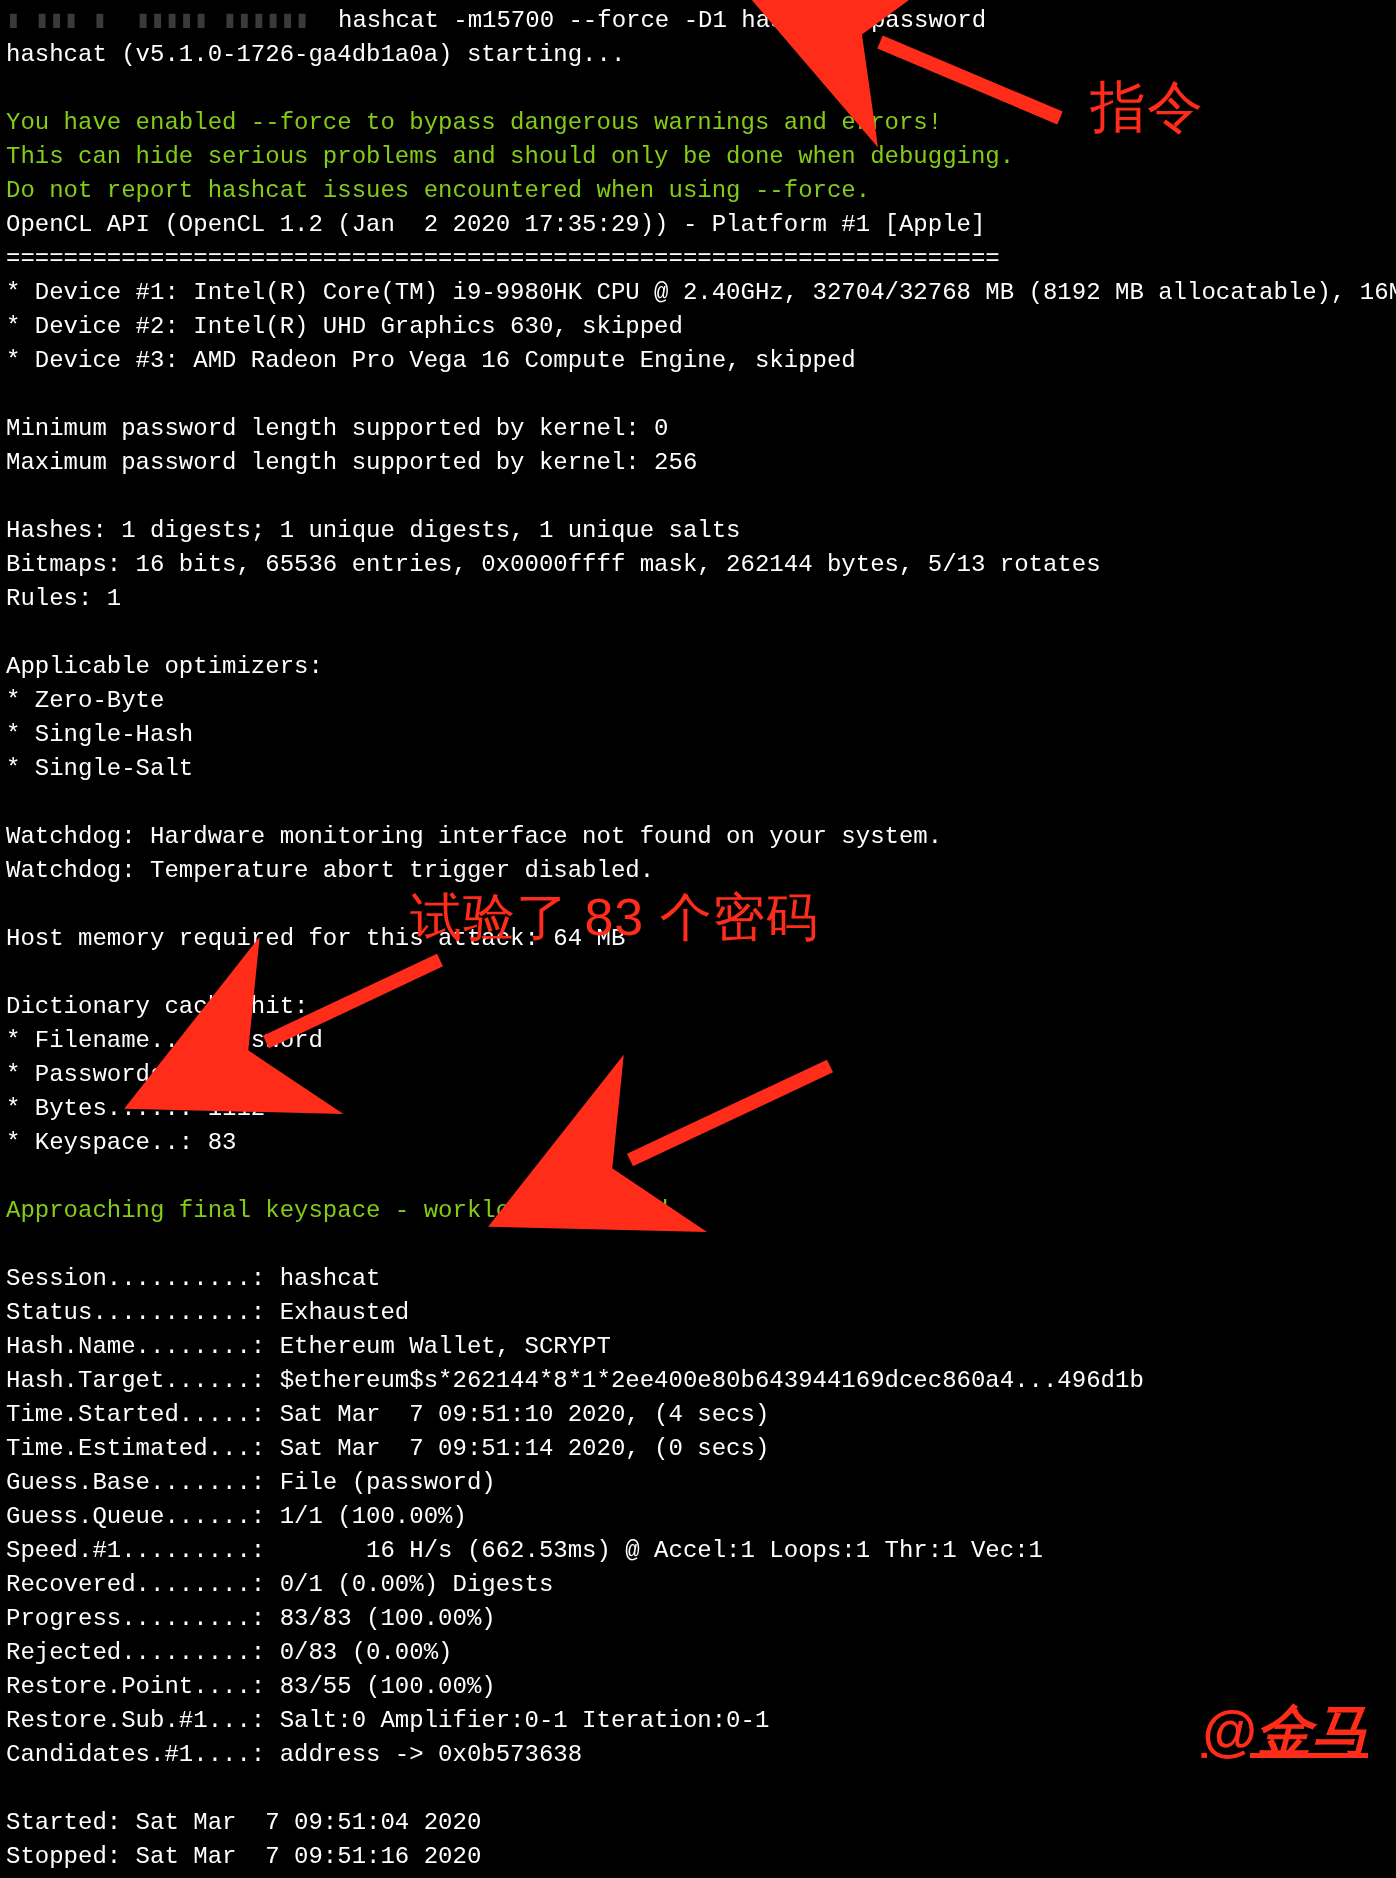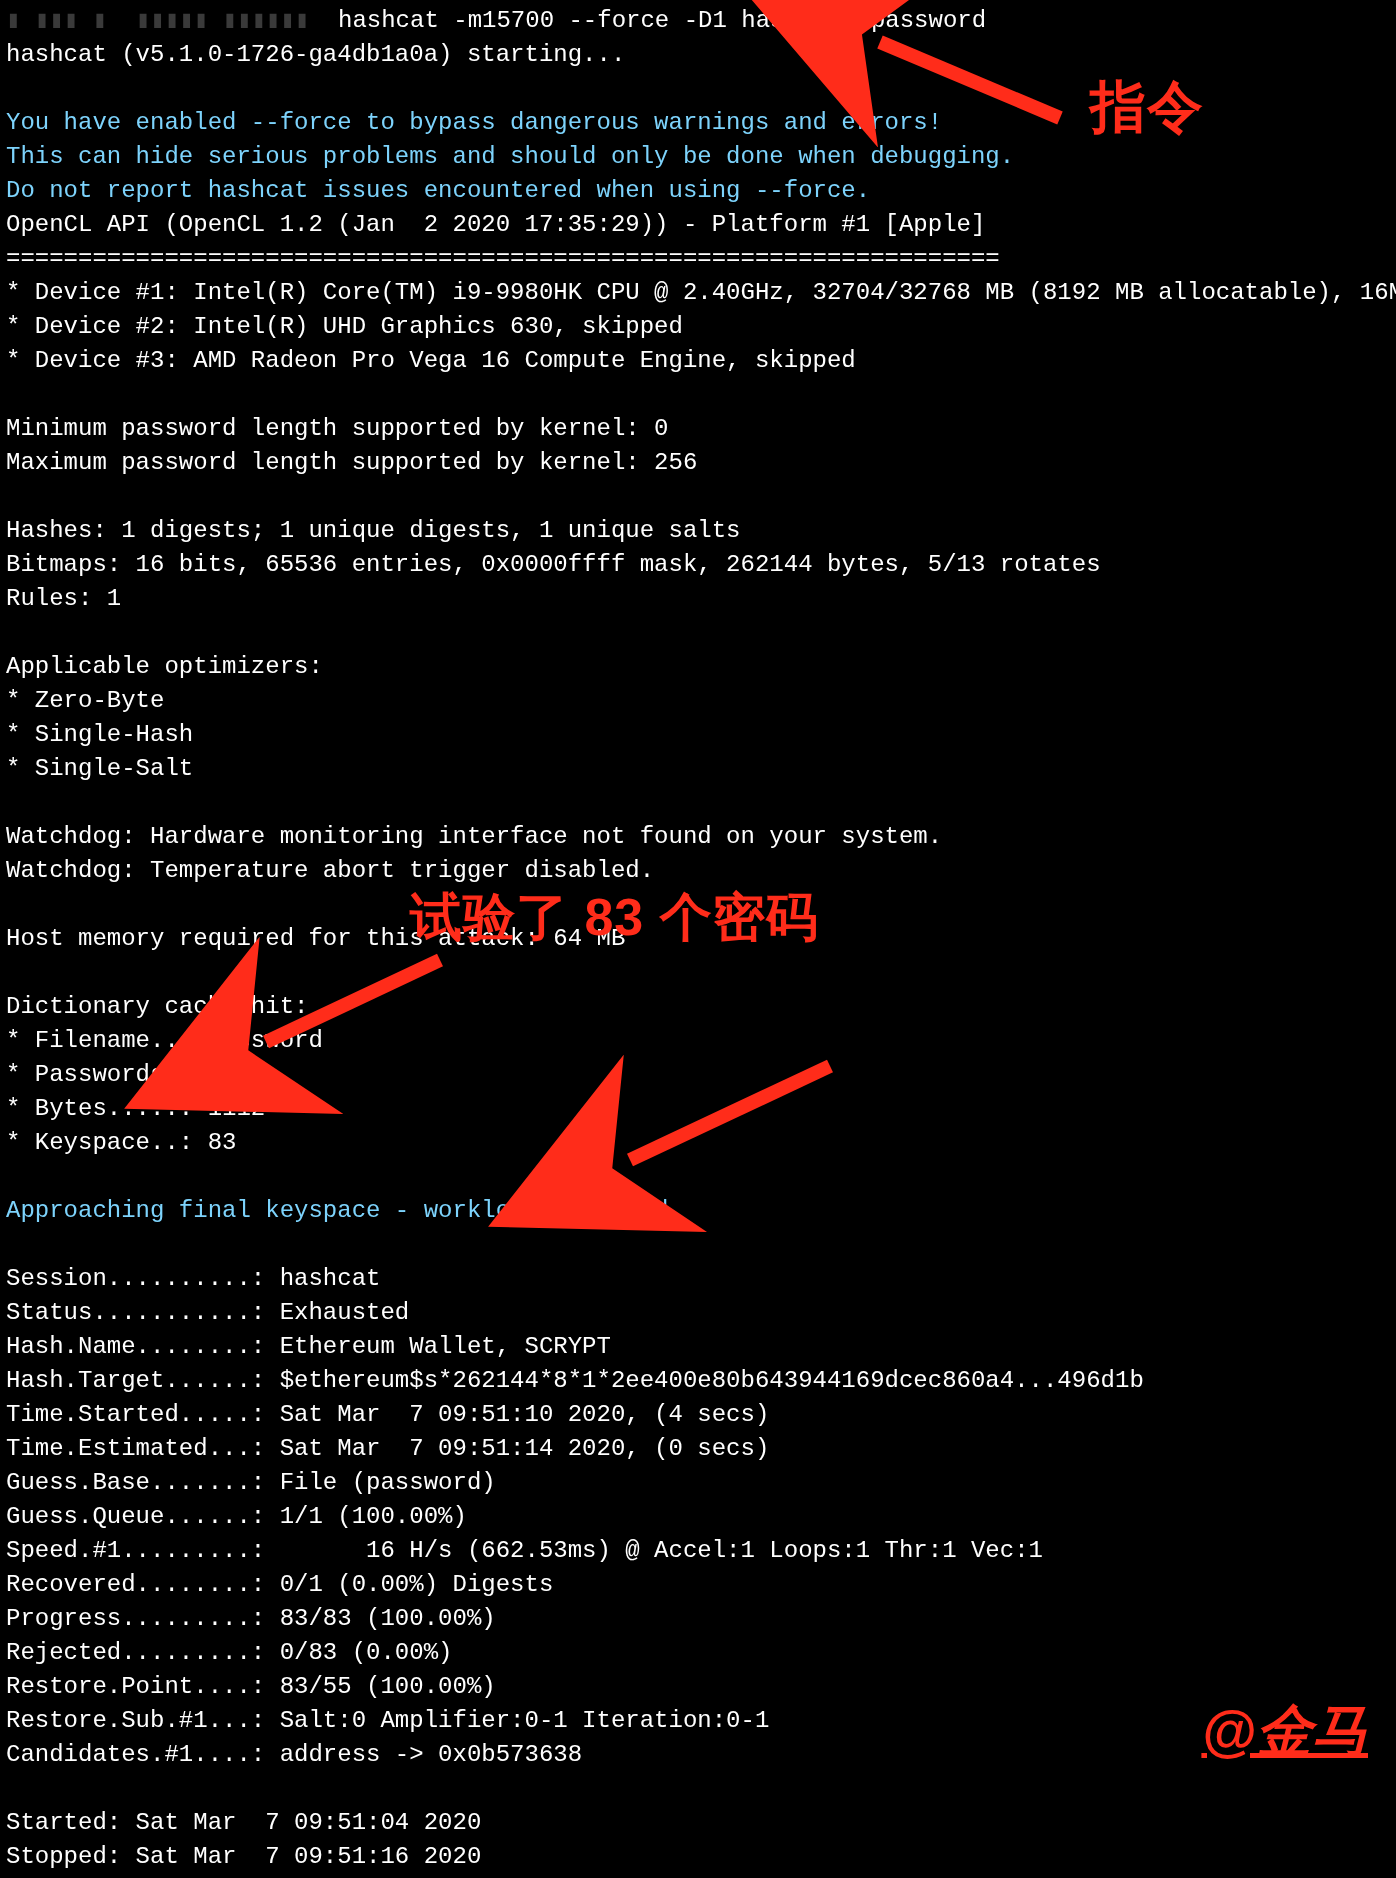--- a/index.html
+++ b/index.html
@@ -7,23 +7,23 @@
     width:1396px;height:1878px;
     font-family:ui-monospace,SFMono-Regular,Menlo,Consolas,"Liberation Mono",monospace;
     font-size:24px;
     line-height:34px;
     position:relative;
     overflow:hidden;
   }
   pre{margin:0;white-space:pre;font-family:inherit;}
   .term{position:absolute;left:6px;top:4px;}
   .white{color:#ffffff;}
-  .yellow{color:#7dd3fc;}
+  .yellow{color:#84cc16;}
   .dim{color:#3a3a3a;}
-  .annot{position:absolute;color:#ff2c1a;font-family:"PingFang SC","Hiragino Sans GB","Microsoft YaHei",sans-serif;font-weight:700;letter-spacing:1px;}
+  .annot{position:absolute;color:#ff2c1a;font-family:"PingFang SC","Hiragino Sans GB","Microsoft YaHei",sans-serif;font-weight:400;letter-spacing:1px;}
   .sig{position:absolute;color:#ff2c1a;font-family:"PingFang SC","Hiragino Sans GB","Microsoft YaHei",sans-serif;font-style:italic;font-weight:600;text-decoration:underline;}
   .arrow{position:absolute;pointer-events:none;}
 </style>
 </head>
 <body>
 
 <pre class="term"><span class="dim">▮ ▮▮▮ ▮  ▮▮▮▮▮ ▮▮▮▮▮▮ </span><span class="white"> hashcat -m15700 --force -D1 hashcode password</span>
 <span class="white">hashcat (v5.1.0-1726-ga4db1a0a) starting...</span>
 <span></span>
 <span class="yellow">You have enabled --force to bypass dangerous warnings and errors!</span>

